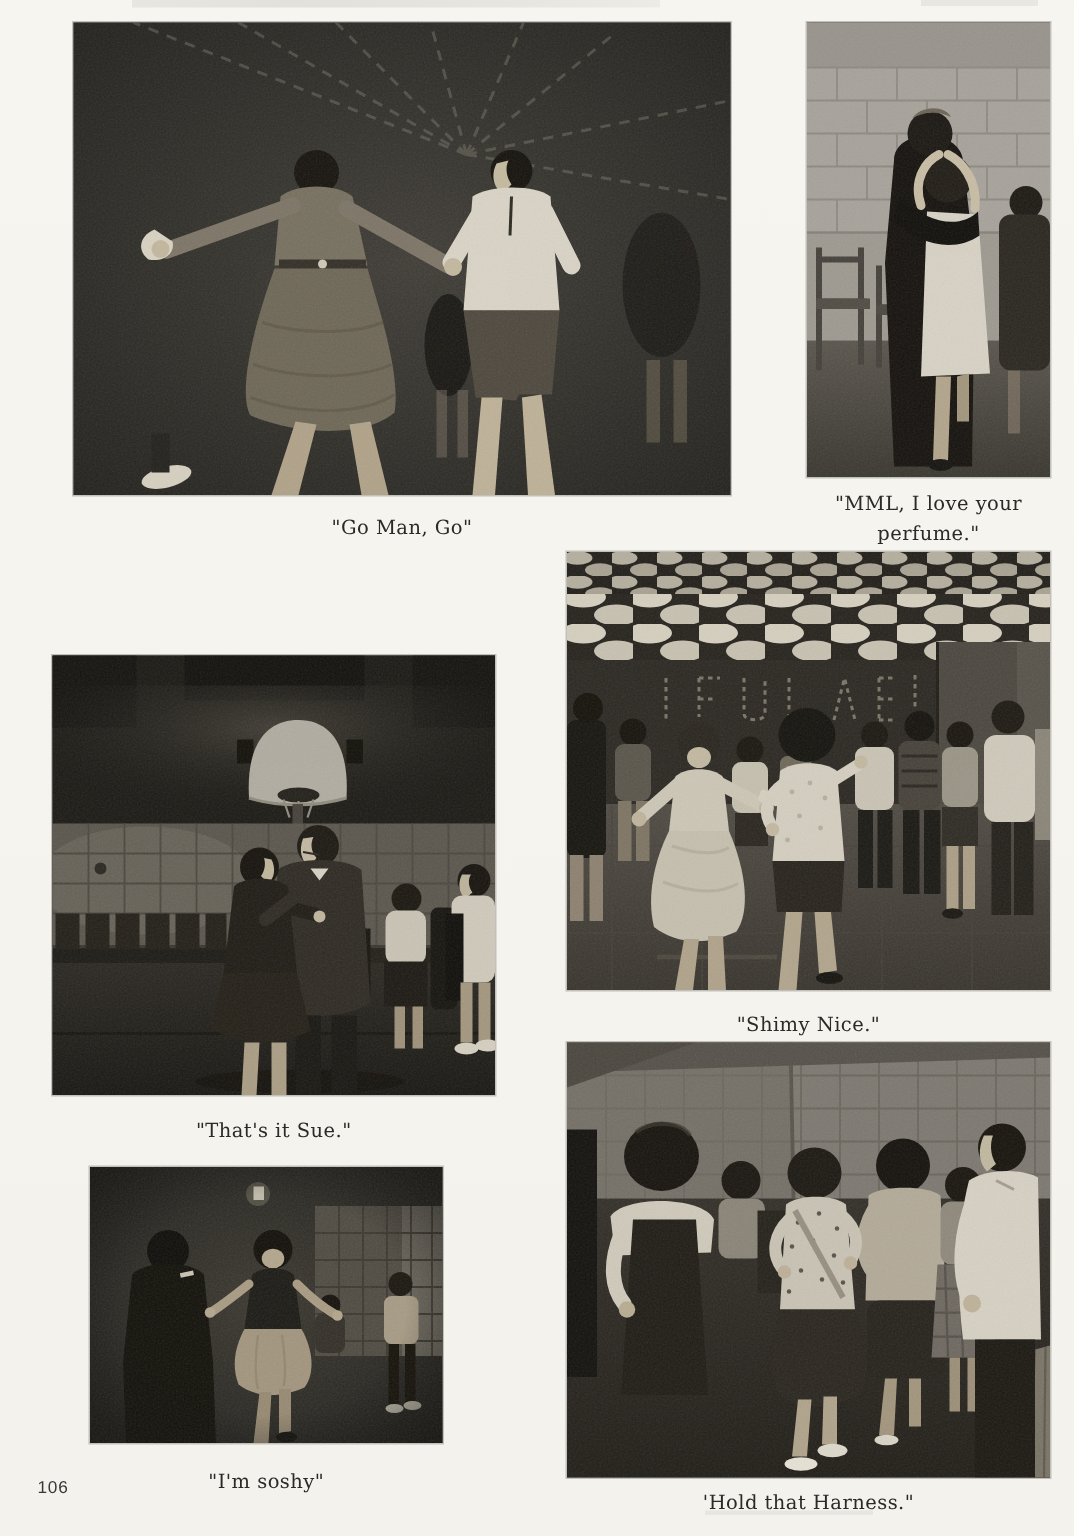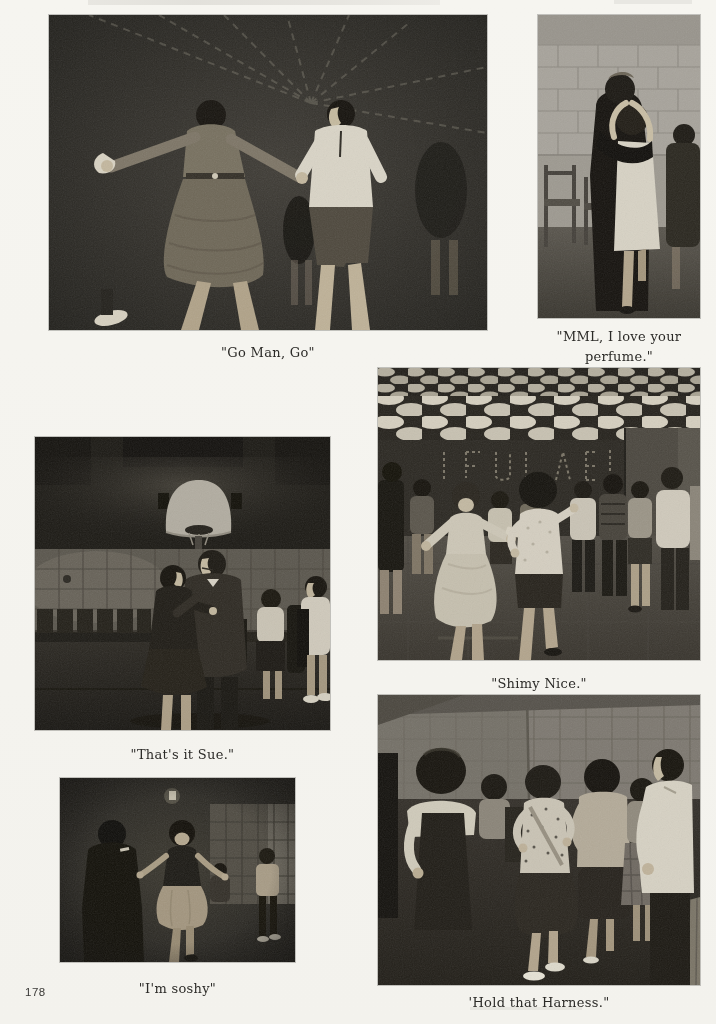--- a/index.html
+++ b/index.html
@@ -511,15 +511,15 @@
           <path d="M171,236 L180,236 L180,268 L170,268 Z" fill="#b1a38b"></path>
           <ellipse cx="156" cy="281" rx="11" ry="4.5" fill="#e6e2d5"></ellipse>
           <ellipse cx="177" cy="272" rx="10" ry="4.5" fill="#ddd9cb"></ellipse>
         </g>
         <rect width="322" height="290" filter="url(#p6g)" opacity="0.12"></rect>
       </svg>
     </div>
     <figcaption class="cap">'Hold that Harness."</figcaption>
   </figure>
 
-  <div class="pagenum">178</div>
+  <div class="pagenum">106</div>
 
 </div>
 
 </body></html>

